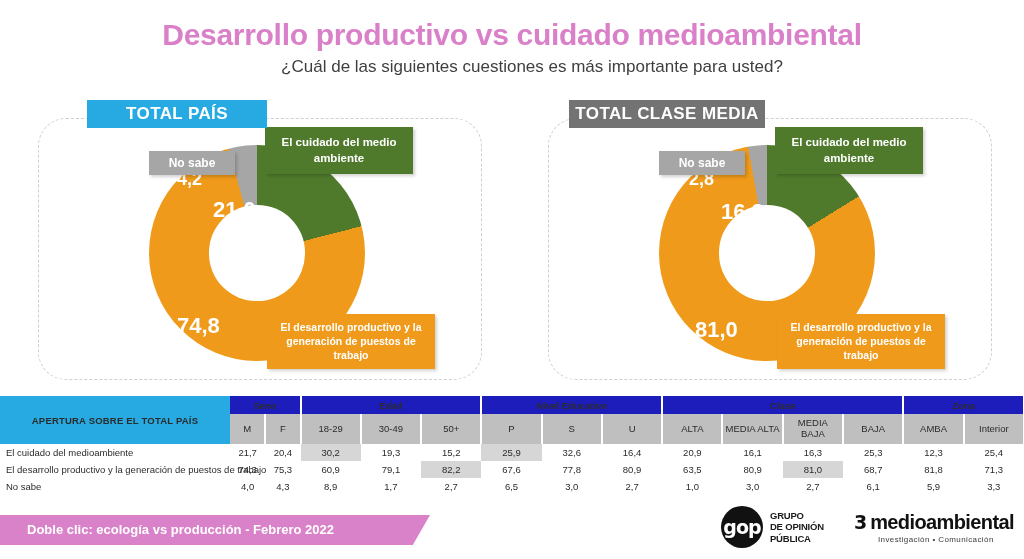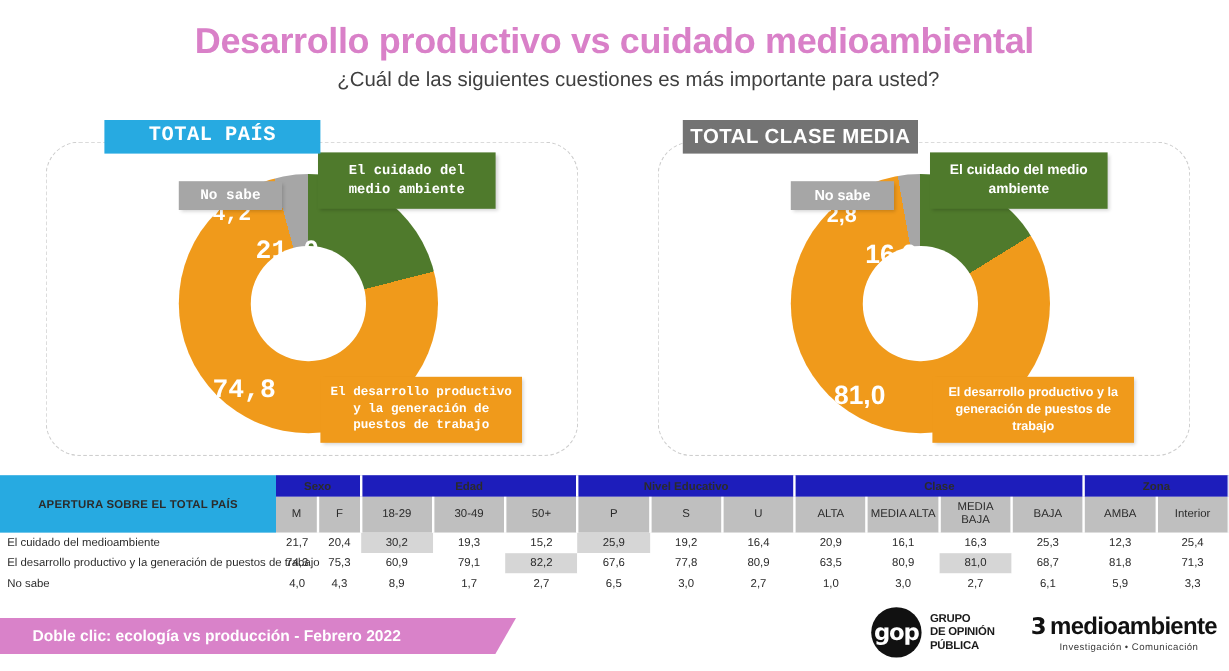--- a/index.html
+++ b/index.html
@@ -46,21 +46,21 @@
   
   .panel {
     position: absolute;
     top: 118px;
     width: 444px;
     height: 262px;
     border: 1.5px dashed #cfcfcf;
     border-radius: 28px;
     box-sizing: border-box;
   }
-  .panel-left  { left: 38px; font-family: Liberation Mono, monospace; }
+  .panel-left  { left: 38px; }
   .panel-right { left: 548px; }
 
   .panel-title {
     position: absolute;
     top: -19px;
     height: 28px;
     line-height: 28px;
     text-align: center;
     color: #ffffff;
     font-weight: bold;
@@ -379,21 +379,21 @@
       </thead>
       <tbody id="table-body">
           <tr class="data-row">
             <td class="row-label">El cuidado del medioambiente</td>
             <td class="num">21,7</td>
             <td class="num">20,4</td>
             <td class="num hl">30,2</td>
             <td class="num">19,3</td>
             <td class="num">15,2</td>
             <td class="num hl">25,9</td>
-            <td class="num">19,2</td>
+            <td class="num">32,6</td>
             <td class="num">16,4</td>
             <td class="num">20,9</td>
             <td class="num">16,1</td>
             <td class="num">16,3</td>
             <td class="num">25,3</td>
             <td class="num">12,3</td>
             <td class="num">25,4</td>
           </tr>
           <tr class="data-row">
             <td class="row-label">El desarrollo productivo y la generación de puestos de trabajo</td>
@@ -441,19 +441,19 @@
       <div class="gop-text">
         <div>GRUPO</div>
         <div>DE OPINIÓN</div>
         <div>PÚBLICA</div>
       </div>
     </div>
 
     <div class="logo-tpz">
       <div class="tpz-top">
         <span class="tpz-mark">3</span>
-        <span class="tpz-name">medioambiente</span>
+        <span class="tpz-name">medioambiental</span>
       </div>
       <div class="tpz-sub">Investigación • Comunicación</div>
     </div>
   </div>
 
 </div>
 
 </body></html>

